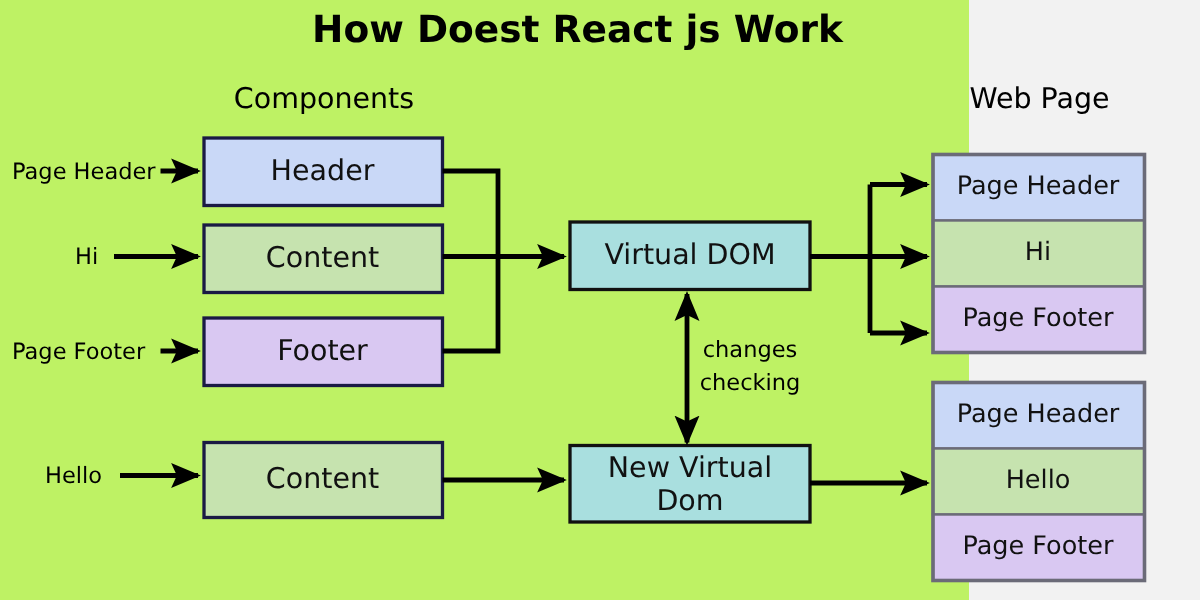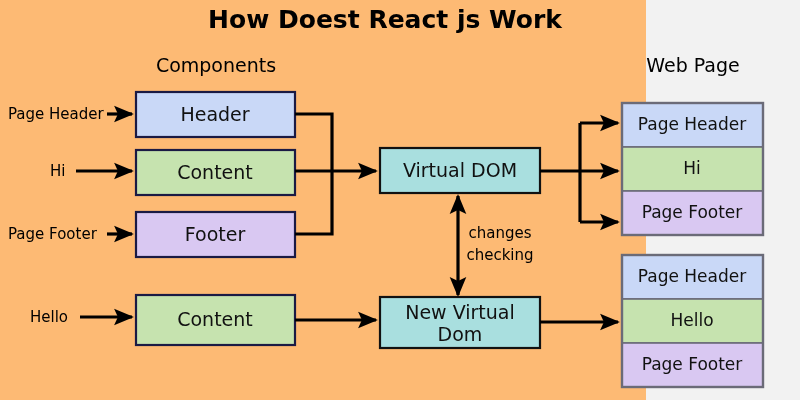--- a/index.html
+++ b/index.html
@@ -10,21 +10,21 @@
   body {
     width: 800px;
     height: 400px;
     overflow: hidden;
     font-family: "DejaVu Sans", "Liberation Sans", sans-serif;
   }
   #diagram-root {
     position: relative;
     width: 646px;
     height: 400px;
-    background: #fdba74;
+    background: #bef264;
   }
   svg.layer {
     position: absolute;
     left: 0;
     top: 0;
     width: 800px;
     height: 400px;
   }
   .node-text {
     font-family: "DejaVu Sans", "Liberation Sans", sans-serif;

